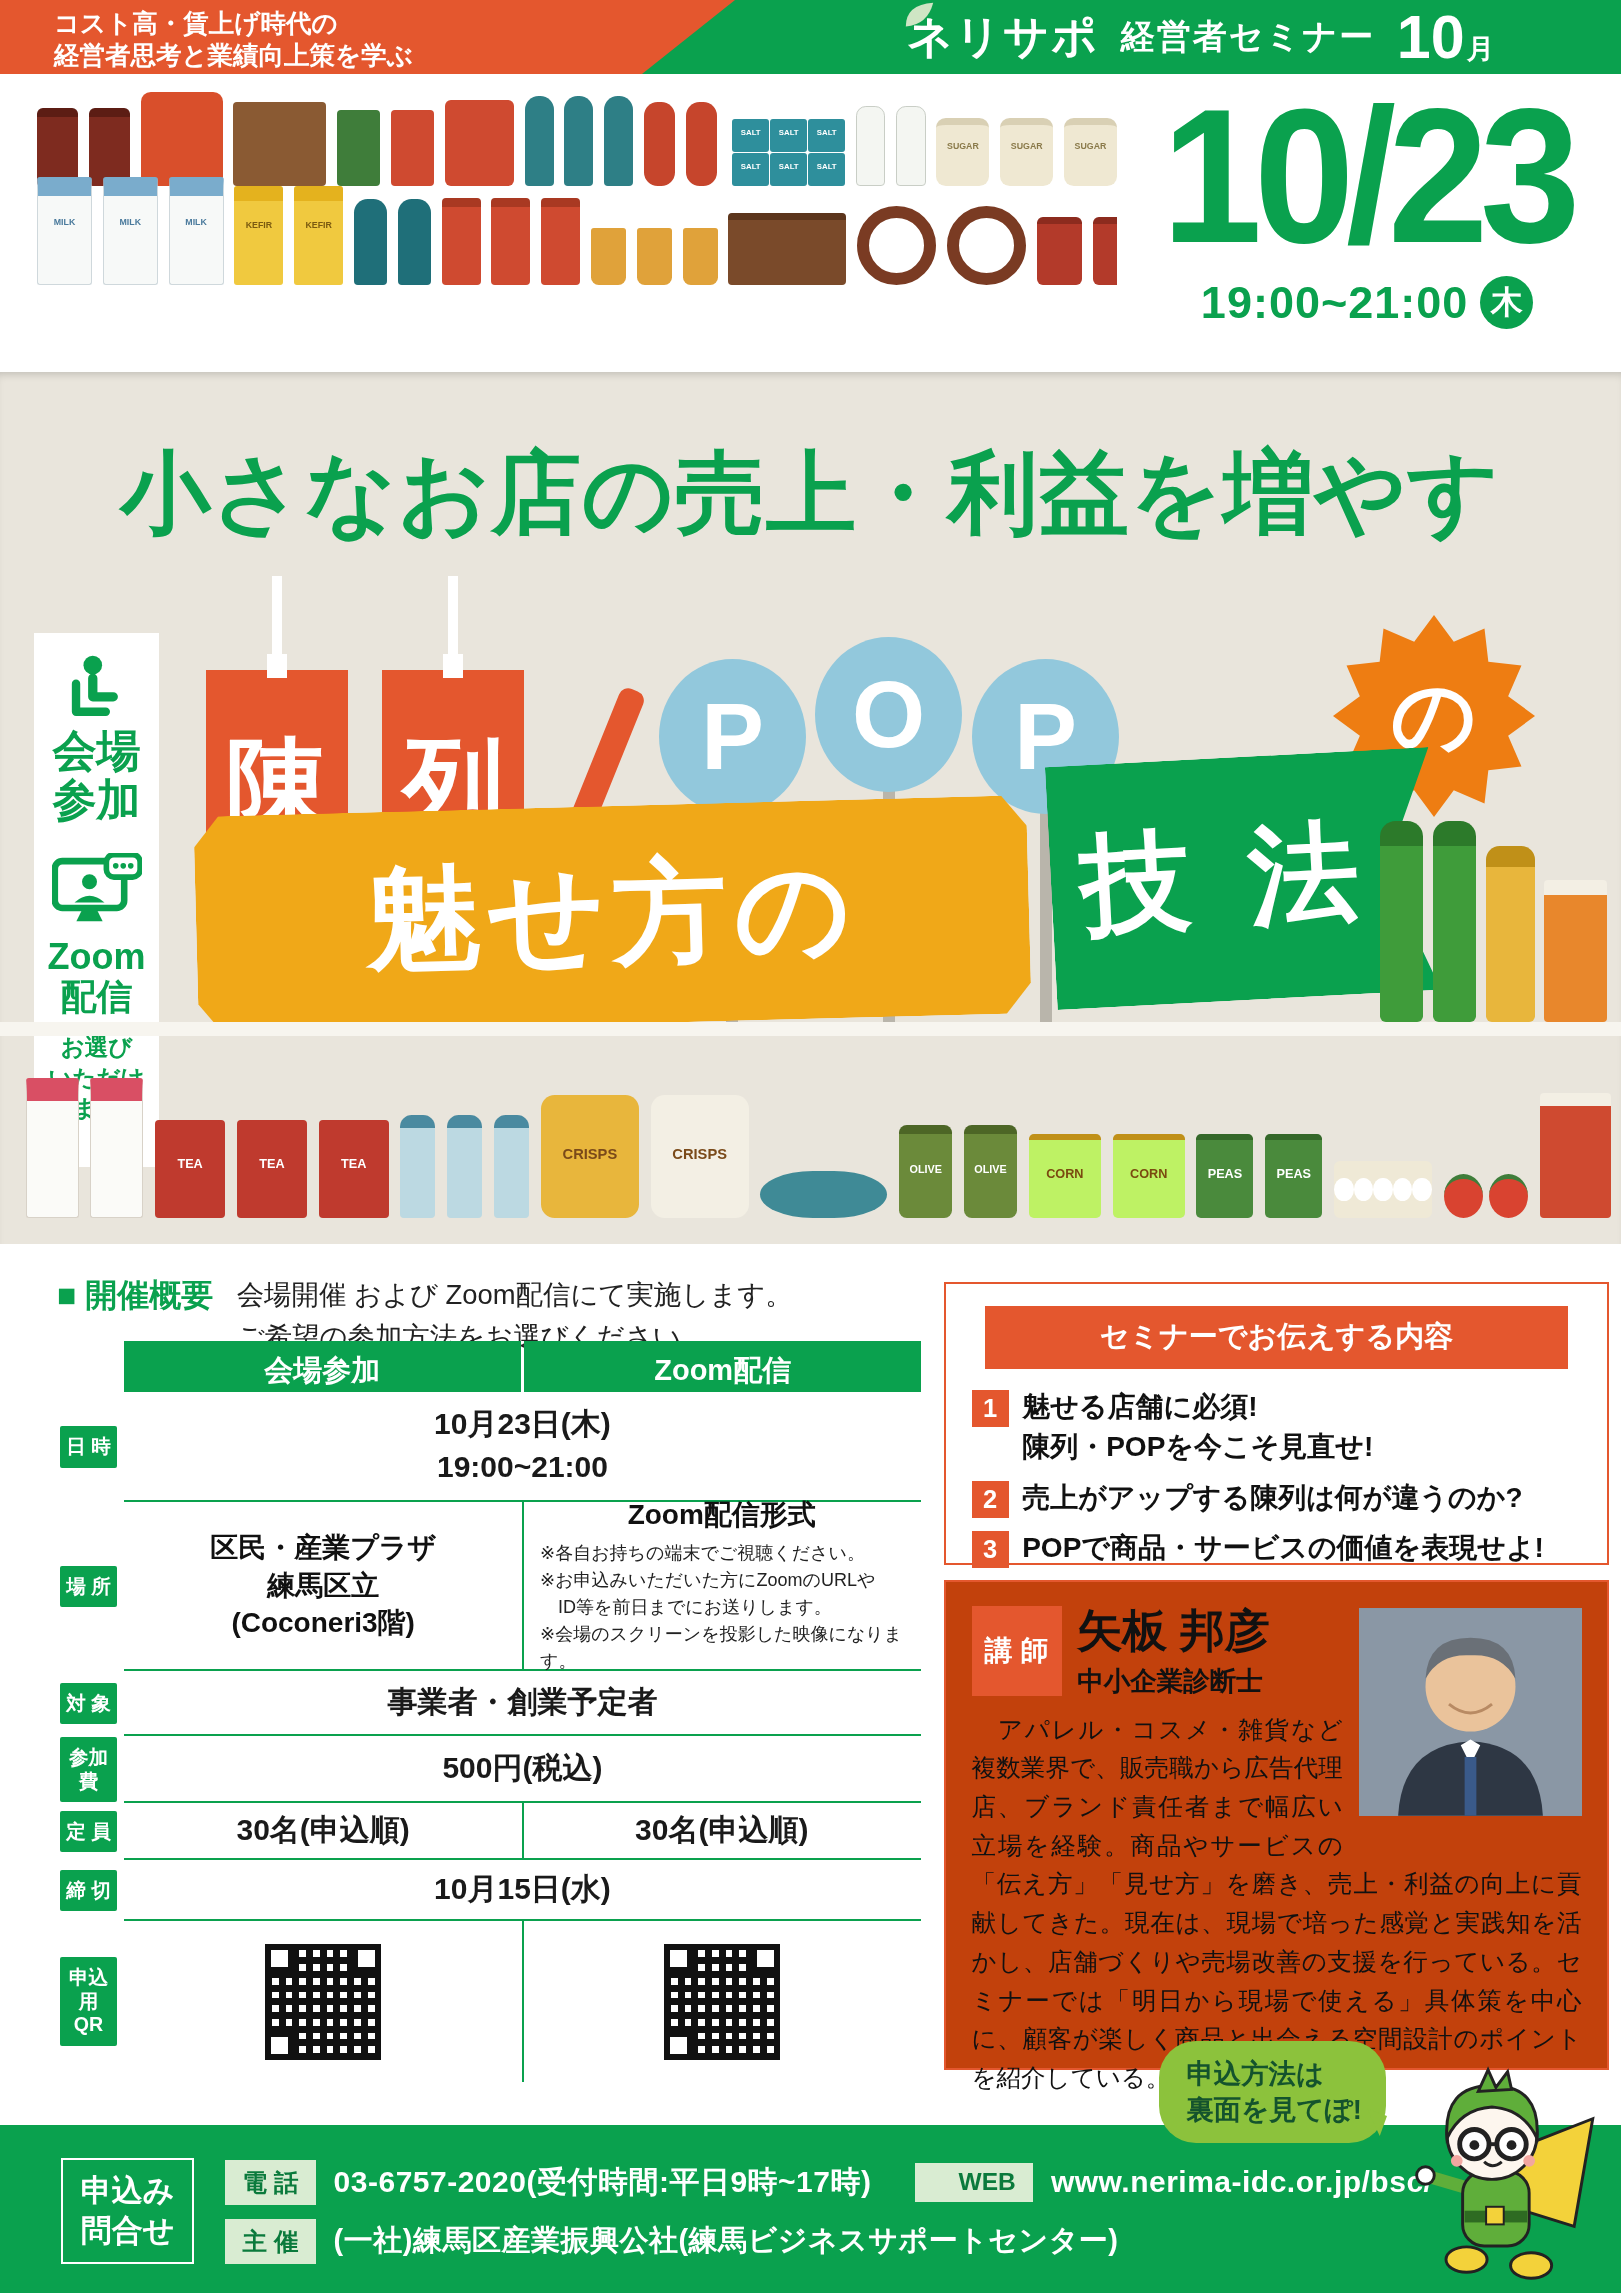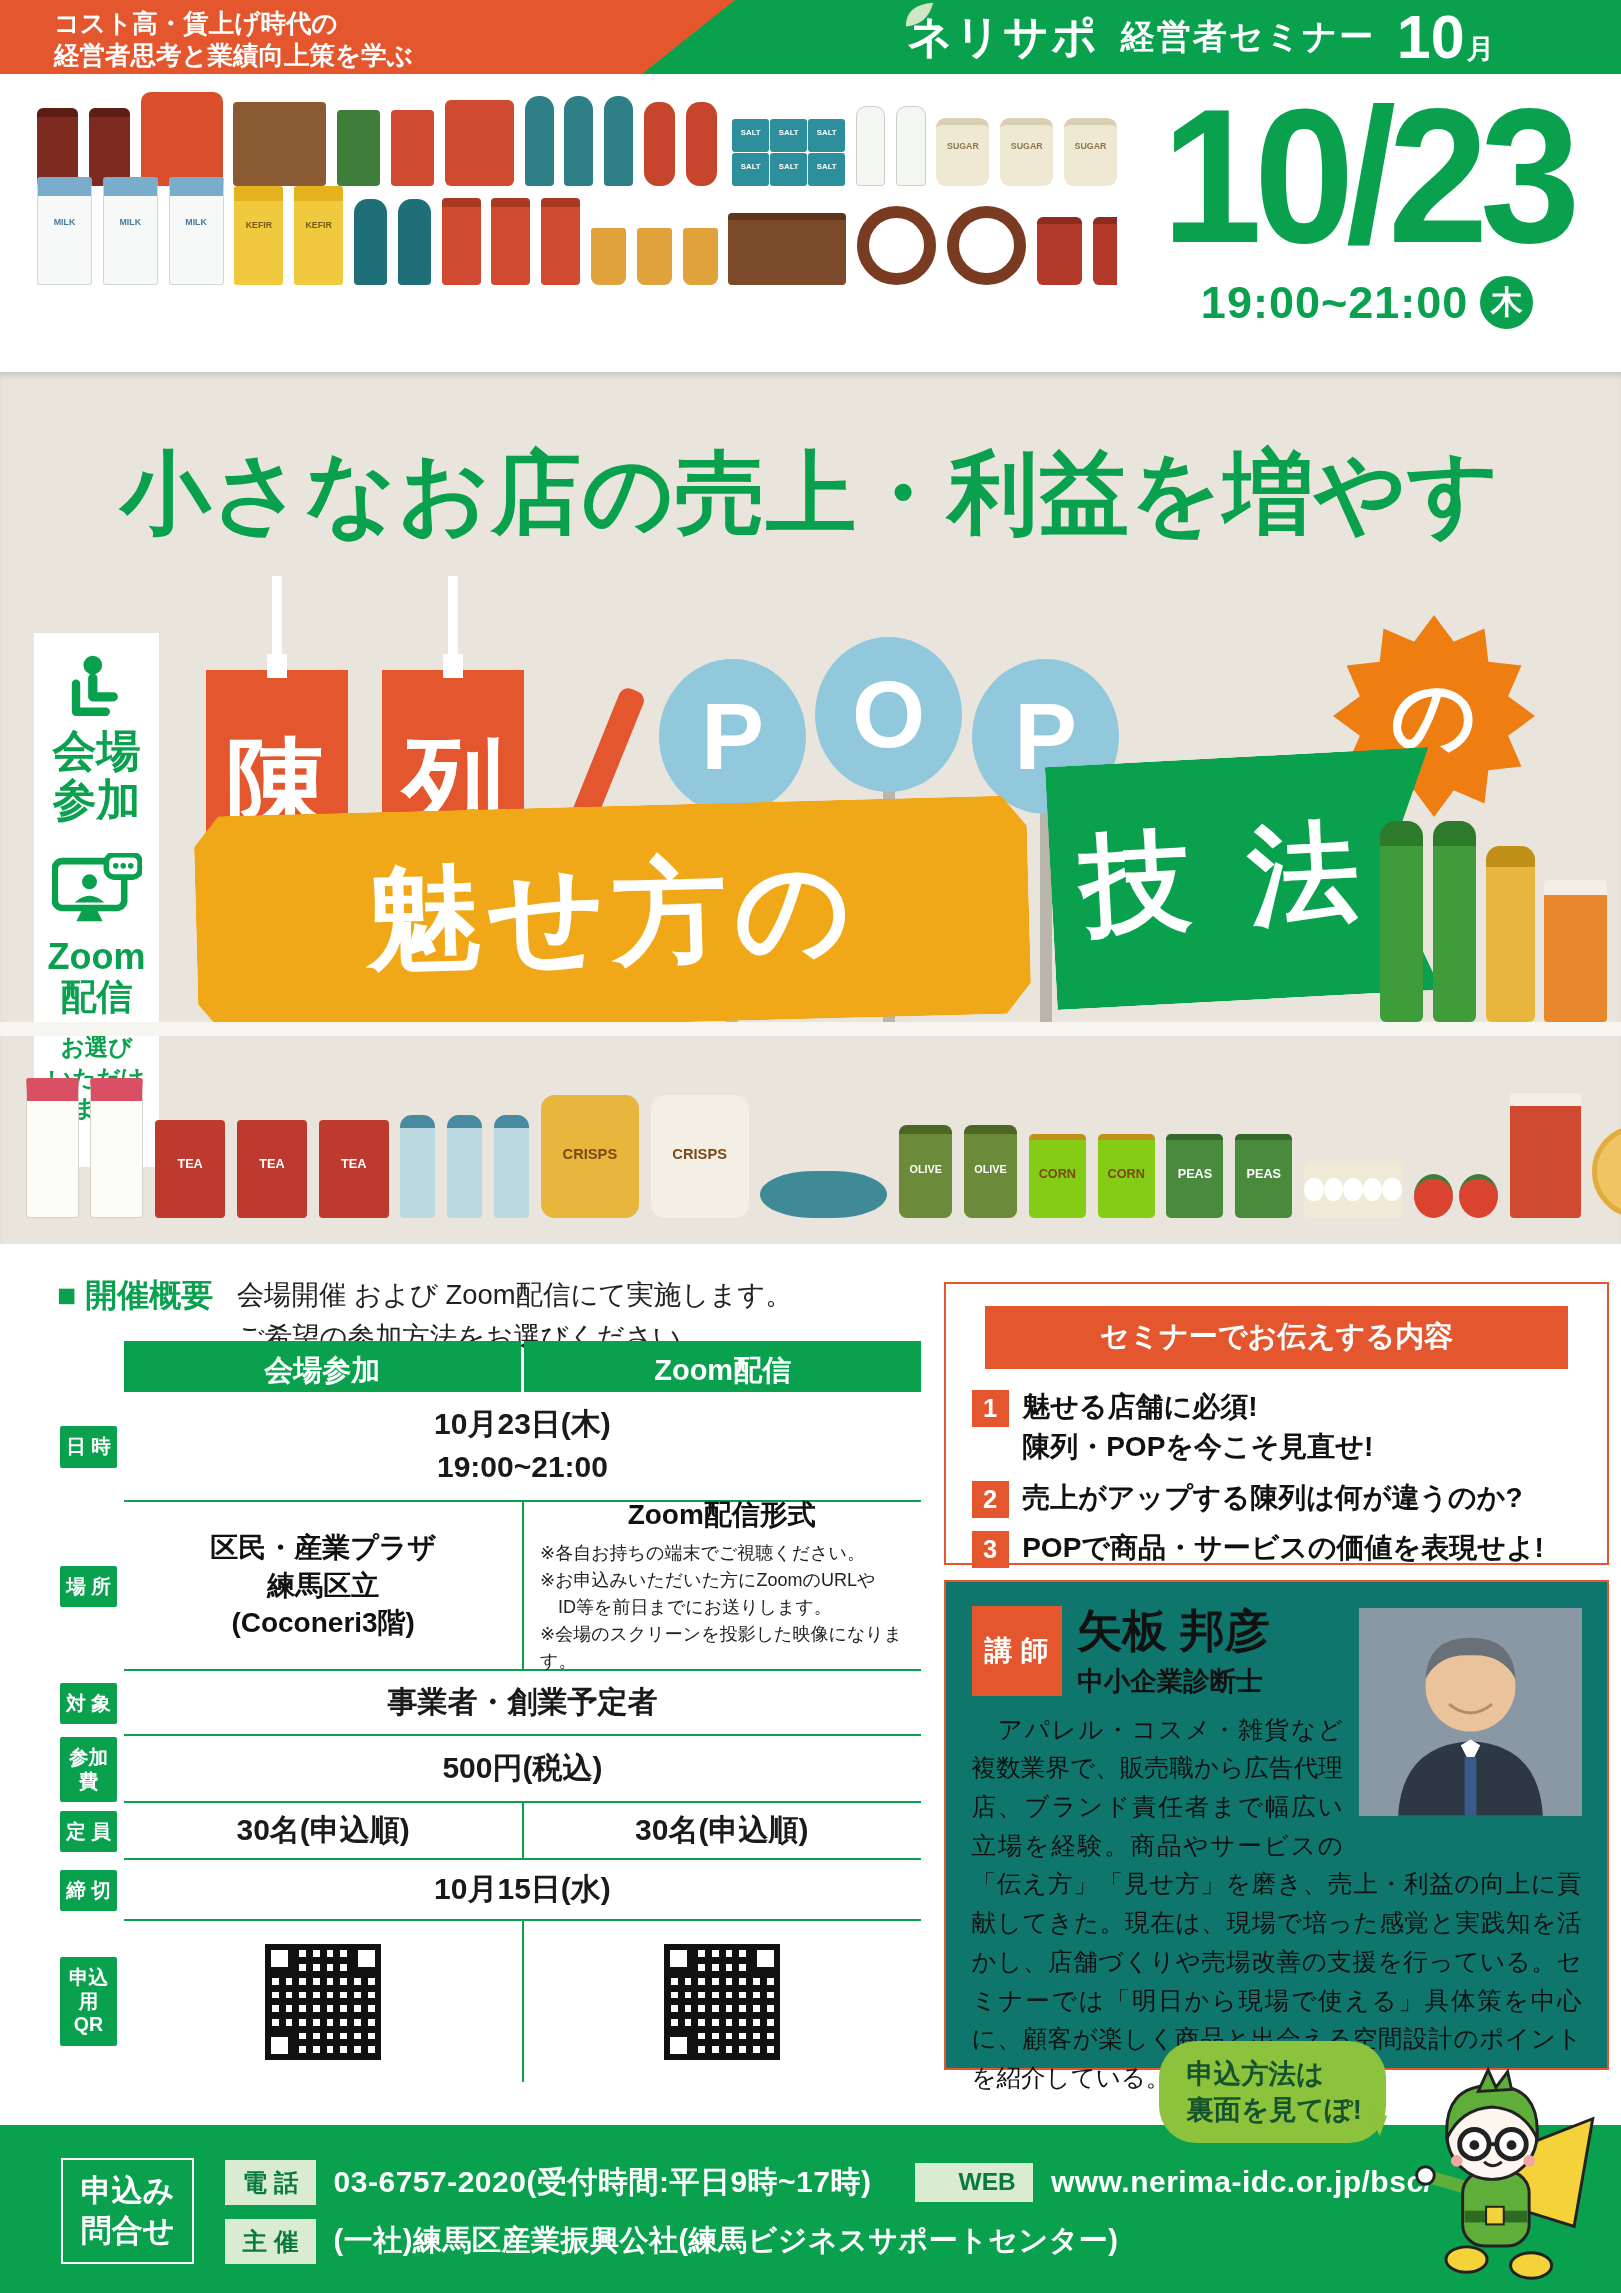--- a/index.html
+++ b/index.html
@@ -97,21 +97,21 @@
   .smilk{width:51px;height:116px;background:#fbfbf8;border:1px solid #d8d2c8;border-top:23.5px solid #d94f64;border-radius:2.9px;}
   .teabox{width:70px;height:98px;background:#bf3a2e;border-radius:3.9px;}
   .teabox .lblC{padding-top:37px;}
   .bluebottle{width:35px;height:90px;background:#bcd9e2;border-radius:11.8px 11.8px 3.9px 3.9px;border-top:13.7px solid #4a8aa0;}
   .crispbag{width:98px;height:123px;border-radius:13.7px;background:#e8b63c;}
   .crispbag.alt{background:#f3efe4;}
   .crispbag .lblC{color:#7a4a1a;padding-top:51px;font-size:14.7px;}
   .fishtray{width:127px;height:47px;background:#3f8a96;border-radius:50% / 60%;}
   .olivejar{width:53px;height:84px;background:#6b8a3a;border-radius:7.8px;border-top:9.8px solid #4d6626;}
   .olivejar .lblC{padding-top:29px;font-size:10.8px;}
-  .corncan{width:57px;height:78px;background:#84cc16;border-radius:4.9px;border-top:6.9px solid #c09018;}
+  .corncan{width:72px;height:78px;background:#bef264;border-radius:4.9px;border-top:6.9px solid #c09018;}
   .corncan .lblC{color:#7a4a10;padding-top:27.4px;}
   .peascan{width:57px;height:78px;background:#4a8a3c;border-radius:4.9px;border-top:6.9px solid #35682a;}
   .peascan .lblC{padding-top:27.4px;}
   .tjuice{width:71px;height:112px;background:#cf4a30;border-top:13.7px solid #f3efe4;border-radius:3.9px;}
   .cheesewheel{width:93px;height:93px;background:#f0c463;border-radius:50%;border:5.9px solid #e0ae3c;box-sizing:border-box;}
   .eggtray{width:137px;height:57px;background:#efe9d6;border-radius:5.9px;display:flex;align-items:center;justify-content:space-evenly;}
   .egg{width:19.6px;height:23.5px;background:#fff;border-radius:50%;}
   .tomatoes{display:flex;gap:5.9px;}
   .tomato{width:39px;height:39px;background:#d94330;border-radius:50%;border-top:5.9px solid #3f7d3a;}
   .rbottles{position:absolute;right:13.7px;top:265px;height:181px;display:flex;align-items:flex-end;gap:9.8px;}
@@ -158,21 +158,21 @@
   .contents-box{position:absolute;left:944px;top:1282px;width:665px;height:283px;border:2px solid #e4572e;
                 background:#fff;box-sizing:border-box;}
   .cb-head{margin:21.6px 39px 0;background:#e4572e;color:#fff;font-size:29px;font-weight:700;text-align:center;padding:11.8px 0;}
   .cb-items{margin:17.6px 25.5px 0;}
   .cb-item{display:flex;gap:13.7px;margin-bottom:9.8px;align-items:flex-start;}
   .cb-num{flex:none;width:37px;height:37px;background:#e4572e;color:#fff;font-size:25.5px;font-weight:700;
           display:flex;align-items:center;justify-content:center;margin-top:2.9px;}
   .cb-text{font-size:28px;font-weight:700;line-height:1.45;color:#111;}
 
   .lecturer-box{position:absolute;left:944px;top:1580px;width:665px;height:490px;border:2px solid #e4572e;
-                background:#0f766e;box-sizing:border-box;padding:23.5px 25.5px;}
+                background:#c2410c;box-sizing:border-box;padding:23.5px 25.5px;}
   .photo{float:right;width:223px;height:208px;margin:2px 0 11.8px 15.7px;overflow:hidden;background:#8a97a5;}
   .lect-head{display:flex;gap:15.7px;align-items:flex-start;margin-bottom:11.8px;}
   .lect-chip{flex:none;width:90px;height:90px;background:#e4572e;color:#fff;font-size:28px;font-weight:700;
              display:flex;align-items:center;justify-content:center;}
   .lect-name{font-size:45px;font-weight:800;color:#111;line-height:1.1;}
   .lect-title{font-size:26.5px;font-weight:700;margin-top:7.8px;color:#111;}
   .bio{font-size:24.5px;line-height:1.58;text-align:justify;color:#111;margin:0;}
 
   
   .bubble{position:absolute;left:1159px;top:2041px;width:227px;height:102px;background:#8cc23c;border-radius:37px;

